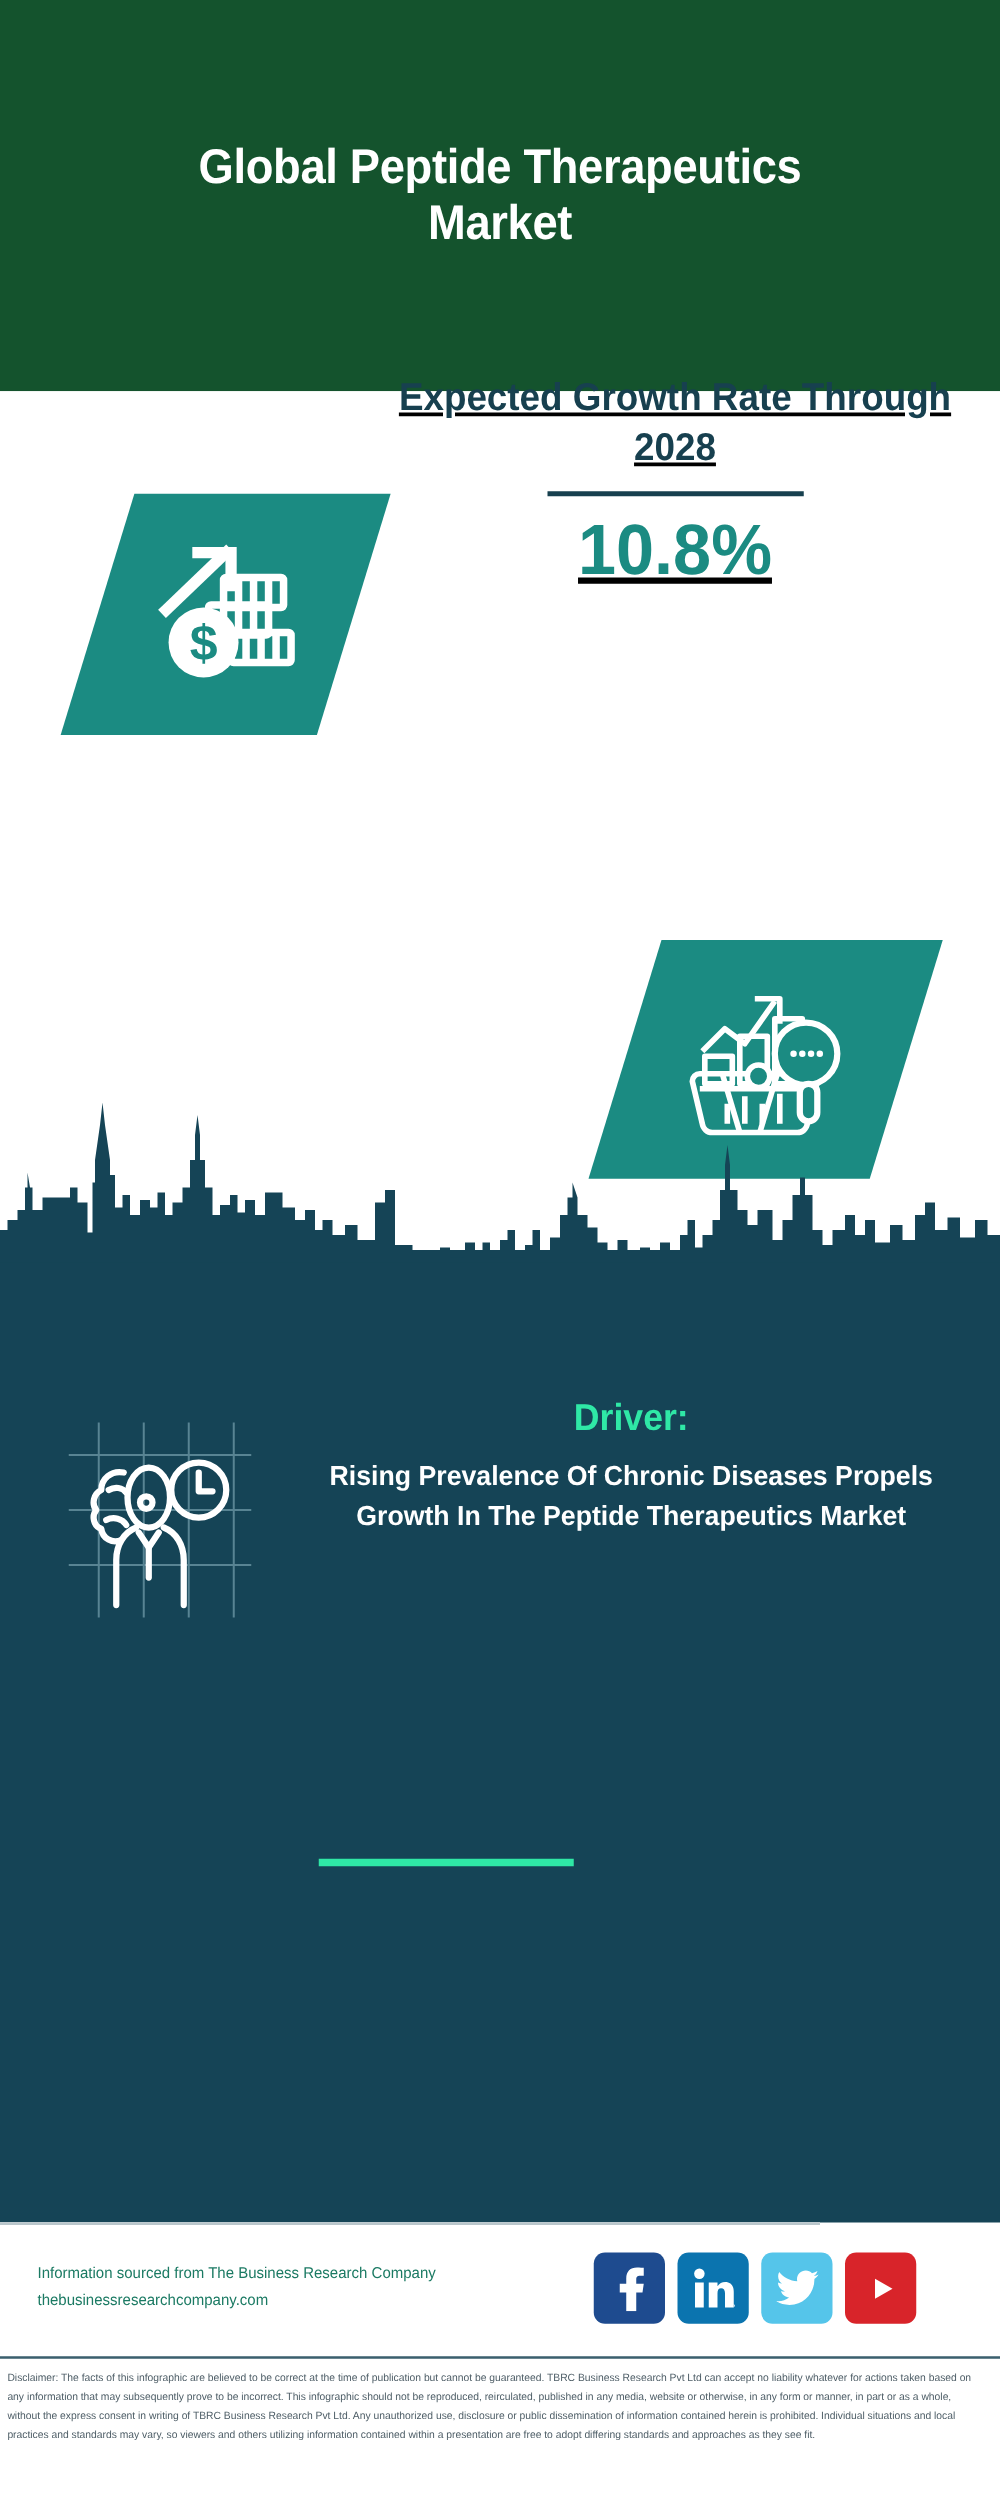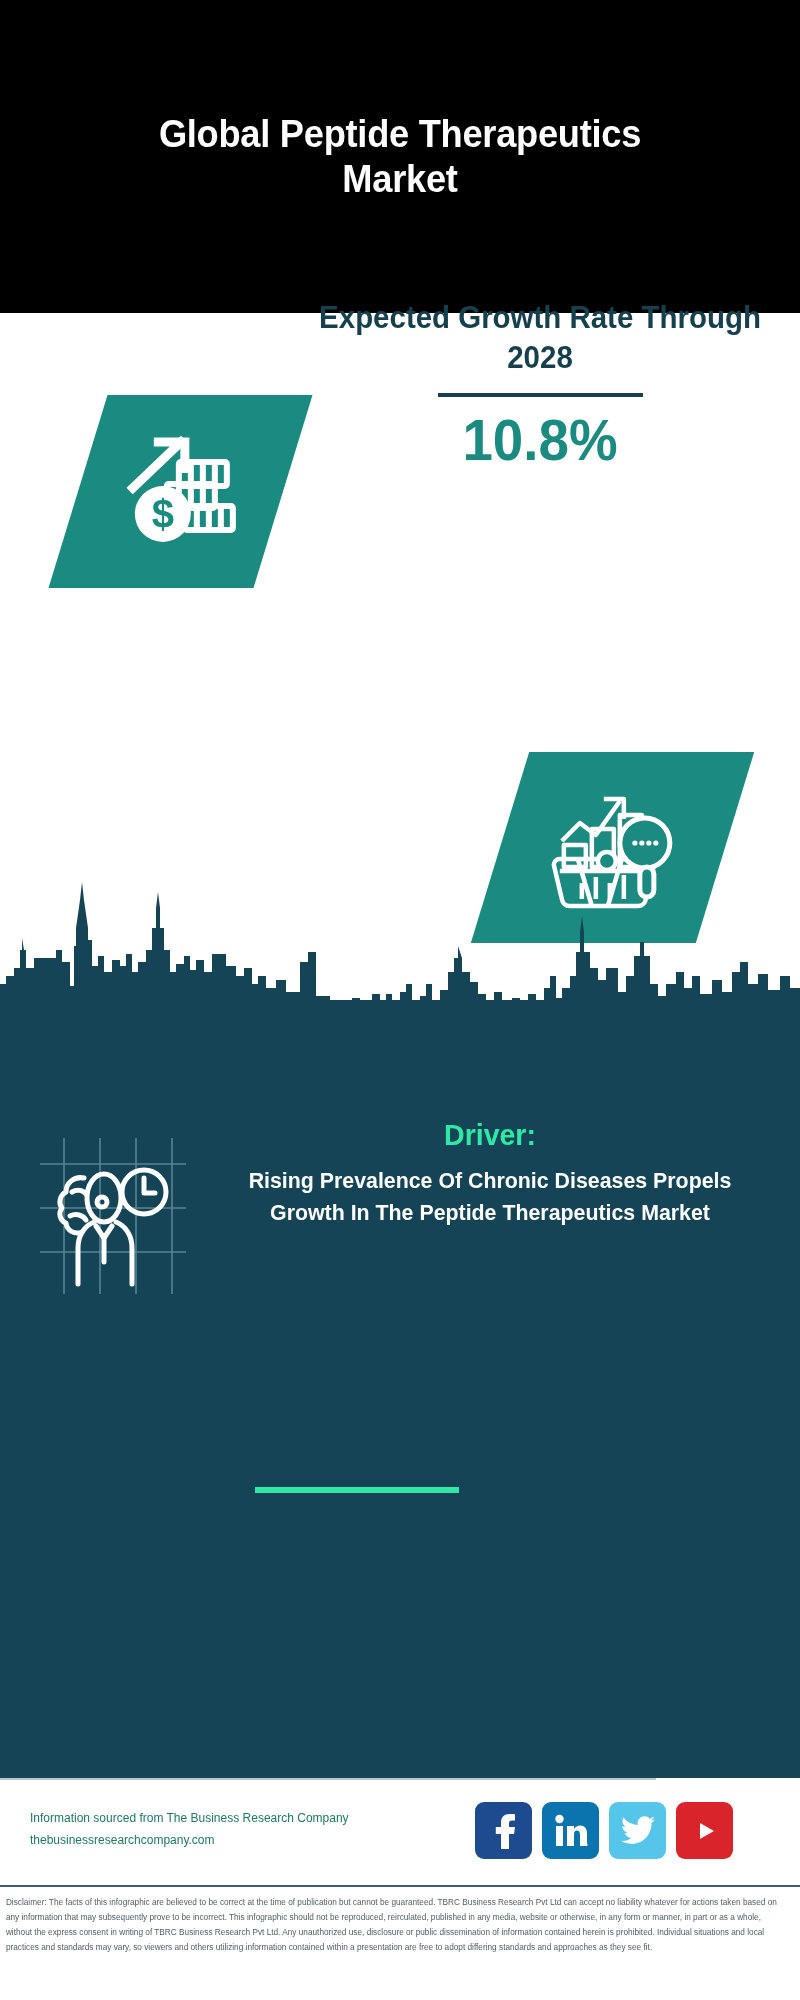--- a/index.html
+++ b/index.html
@@ -6,21 +6,21 @@
   body{
     width:800px; height:2000px; background:#ffffff;
     font-family:"Liberation Sans", sans-serif;
     overflow:hidden; position:relative;
   }
   .page{position:relative;width:800px;height:2000px;overflow:hidden;}
 
   
   .header{
     position:absolute; left:0; top:0; width:800px; height:313px;
-    background:#000000; display:flex; align-items:center; justify-content:center;
+    background:#14532d; display:flex; align-items:center; justify-content:center;
   }
   .header-title{
     color:#ffffff; font-weight:bold; font-size:39px; line-height:1.15;
     text-align:center; letter-spacing:-0.3px; width:640px;
     font-family:"Liberation Sans", sans-serif;
     transform:scaleX(0.93); transform-origin:center;
   }
 
   
   .white-band{position:absolute;left:0;top:313px;width:800px;height:687px;background:#fff;}
@@ -43,32 +43,32 @@
     text-align:center; transform:scaleX(0.95);
   }
   .stat-rule{
     height:4px; background:#17404f; margin:14px auto 0 auto;
   }
   .stat-value{
     color:#1b8b82; font-weight:bold; font-size:57px; line-height:1.05;
     text-align:center; margin-top:14px; transform:scaleX(0.96);
   }
 
-  .stat1{position:absolute; left:290px; top:298px; width:500px;}
+  .stat1{position:absolute; left:290px; top:298px; width:500px;text-decoration:underline;}
   .stat1 .stat-rule{width:205px;}
   .stat2{position:absolute; left:15px; top:568px; width:465px;}
   .stat2 .stat-rule{width:210px;}
 
   
   .dark-section{
     position:absolute;left:0;top:1000px;width:800px;height:778px;background:#154456;
   }
   .skyline{position:absolute;left:0;top:-120px;width:800px;height:130px;display:block;}
 
-  .driver-row{position:absolute;left:0;top:1118px;width:668px;height:250px;}
+  .driver-row{position:absolute;left:15px;top:1118px;width:668px;height:250px;}
   .driver-icon{position:absolute;left:38px;top:18px;width:150px;height:160px;}
   .driver-text{position:absolute;left:200px;top:0px;width:580px;text-align:center;}
   .driver-label{
     color:#2fe8a6;font-weight:bold;font-size:30px;line-height:1.1;
     transform:scaleX(0.95);
   }
   .driver-body{
     color:#ffffff;font-weight:bold;font-size:22px;line-height:1.45;margin-top:14px;
     transform:scaleX(0.97);
   }

